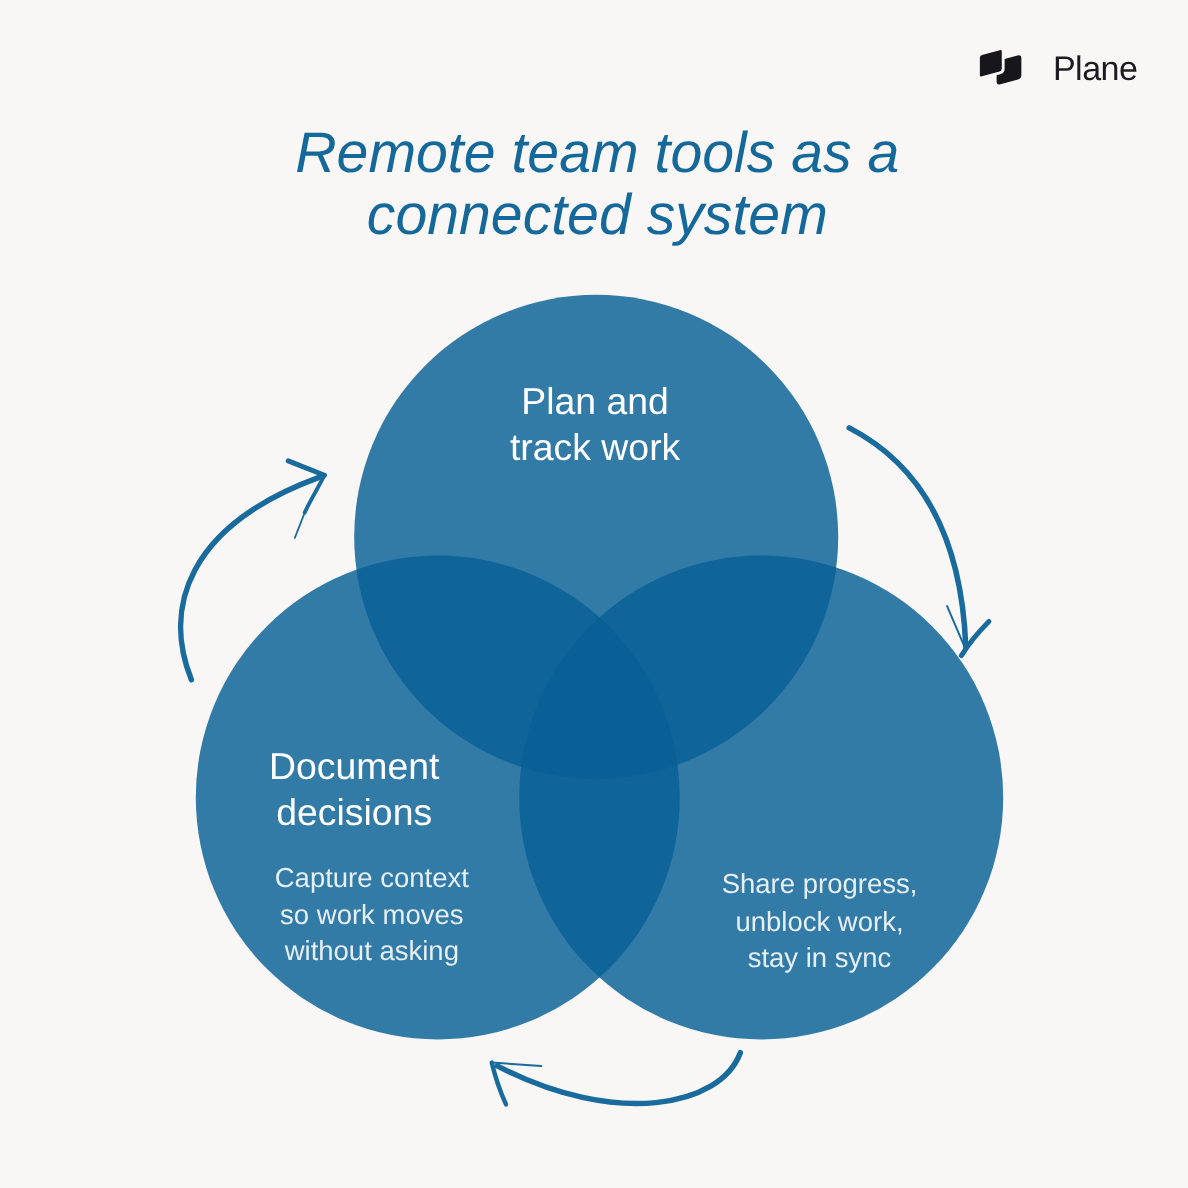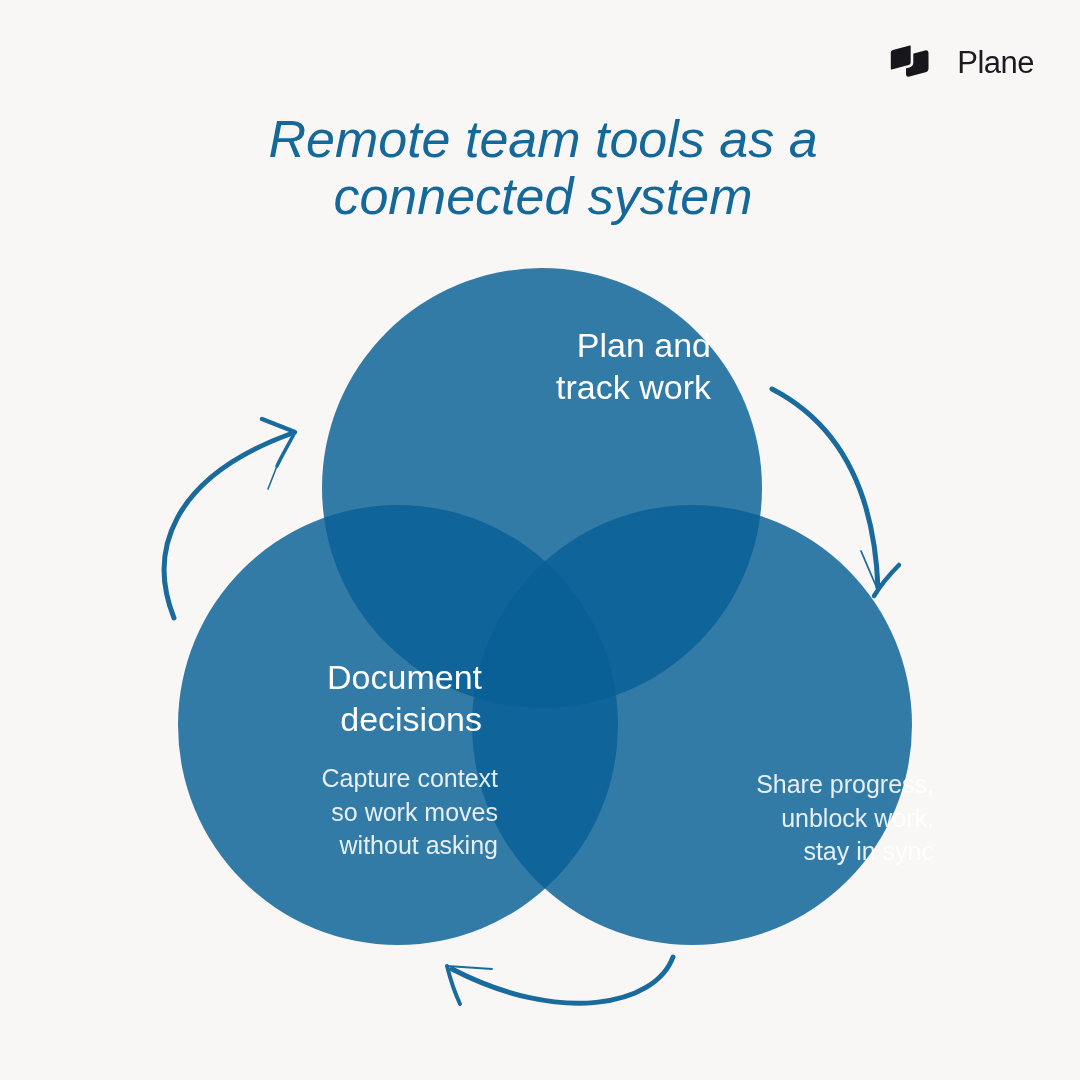--- a/index.html
+++ b/index.html
@@ -17,29 +17,29 @@
   }
   
   .circle{
     position:absolute;width:440px;height:440px;border-radius:50%;
     background:rgba(7,95,150,0.82);
   }
   .circle-top{left:322px;top:268px;}
   .circle-left{left:178px;top:505px;}
   .circle-right{left:472px;top:505px;}
   
-  .vtext{position:absolute;text-align:right;white-space:pre-line;z-index:5;transform:translateX(-50%);}
+  .vtext{position:absolute;text-align:center;white-space:pre-line;z-index:5;transform:translateX(-50%);margin-top:20px;}
   .vhead{font-size:34px;font-weight:500;line-height:1.24;color:#ffffff;}
   .vdesc{font-size:25px;font-weight:400;line-height:1.34;color:rgba(255,255,255,0.88);}
   .t-head{left:541px;top:324px;width:340px;}
   .t-desc{left:541px;top:434px;width:420px;}
   .l-head{left:322px;top:656px;width:320px;}
   .l-desc{left:338px;top:762px;width:320px;}
   .r-head{left:760px;top:672px;width:340px;}
-  .r-desc{left:774px;top:768px;width:320px;}
+  .r-desc{left:745px;top:768px;width:320px;}
   .arrows{position:absolute;left:0;top:0;z-index:4;}
 </style>
 </head>
 <body>
 
 <div class="canvas">
 
   <div class="logo">
     <span style="display:inline-flex;">
       <svg width="50" height="40" viewBox="0 0 50 40" aria-hidden="true">

